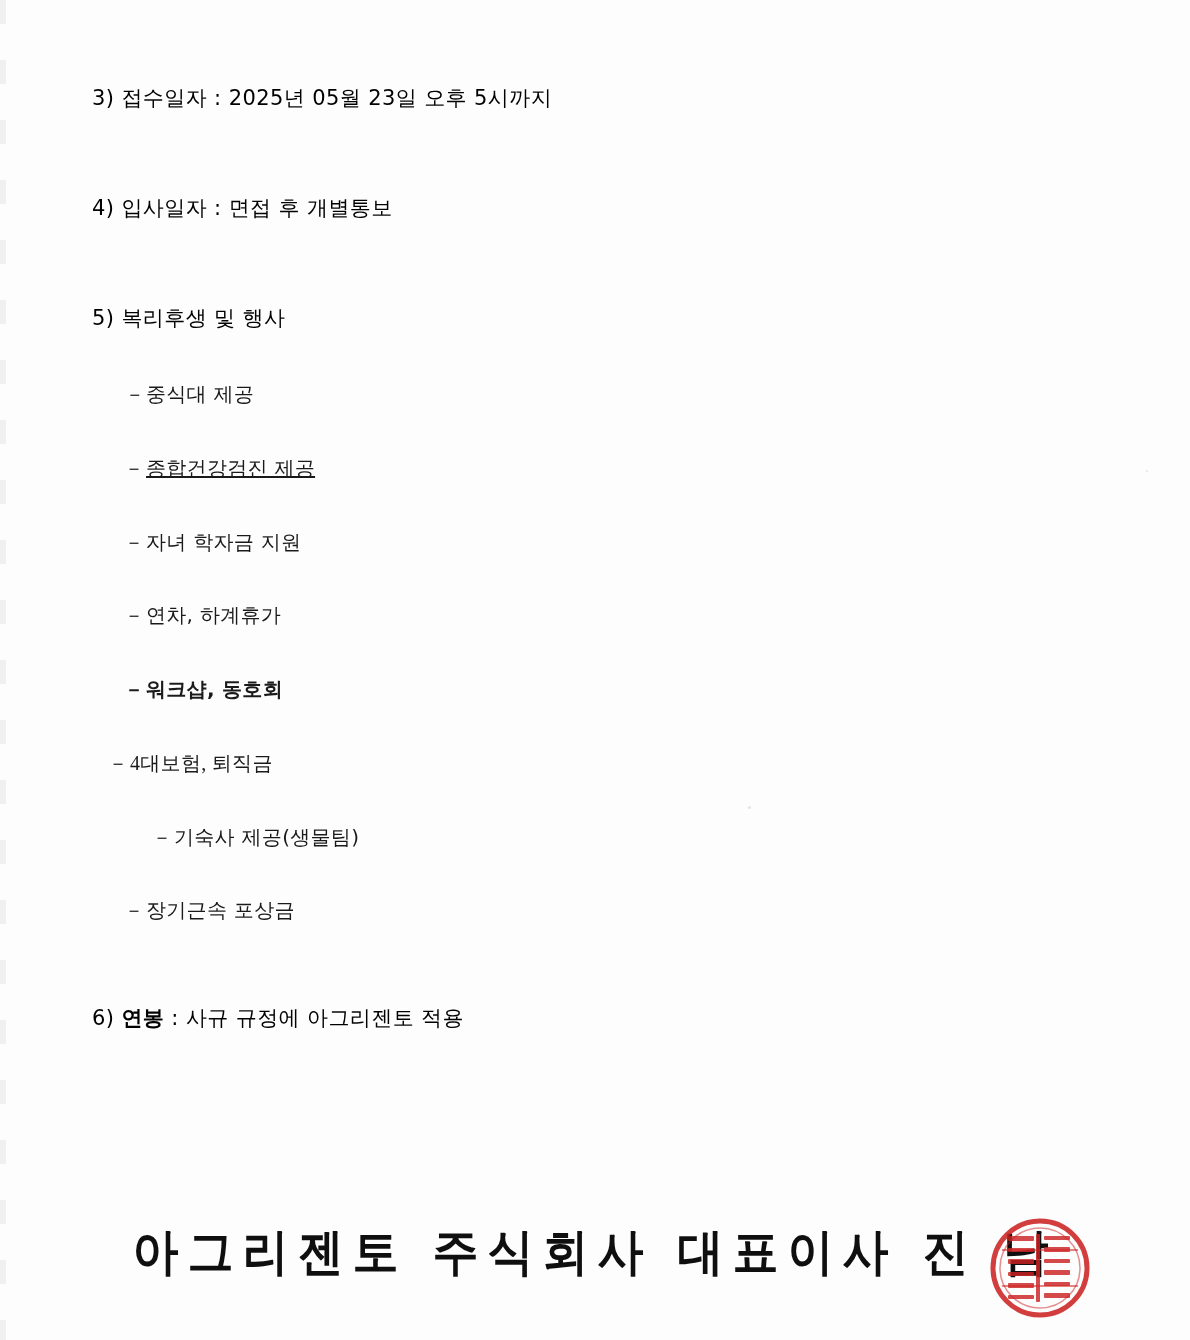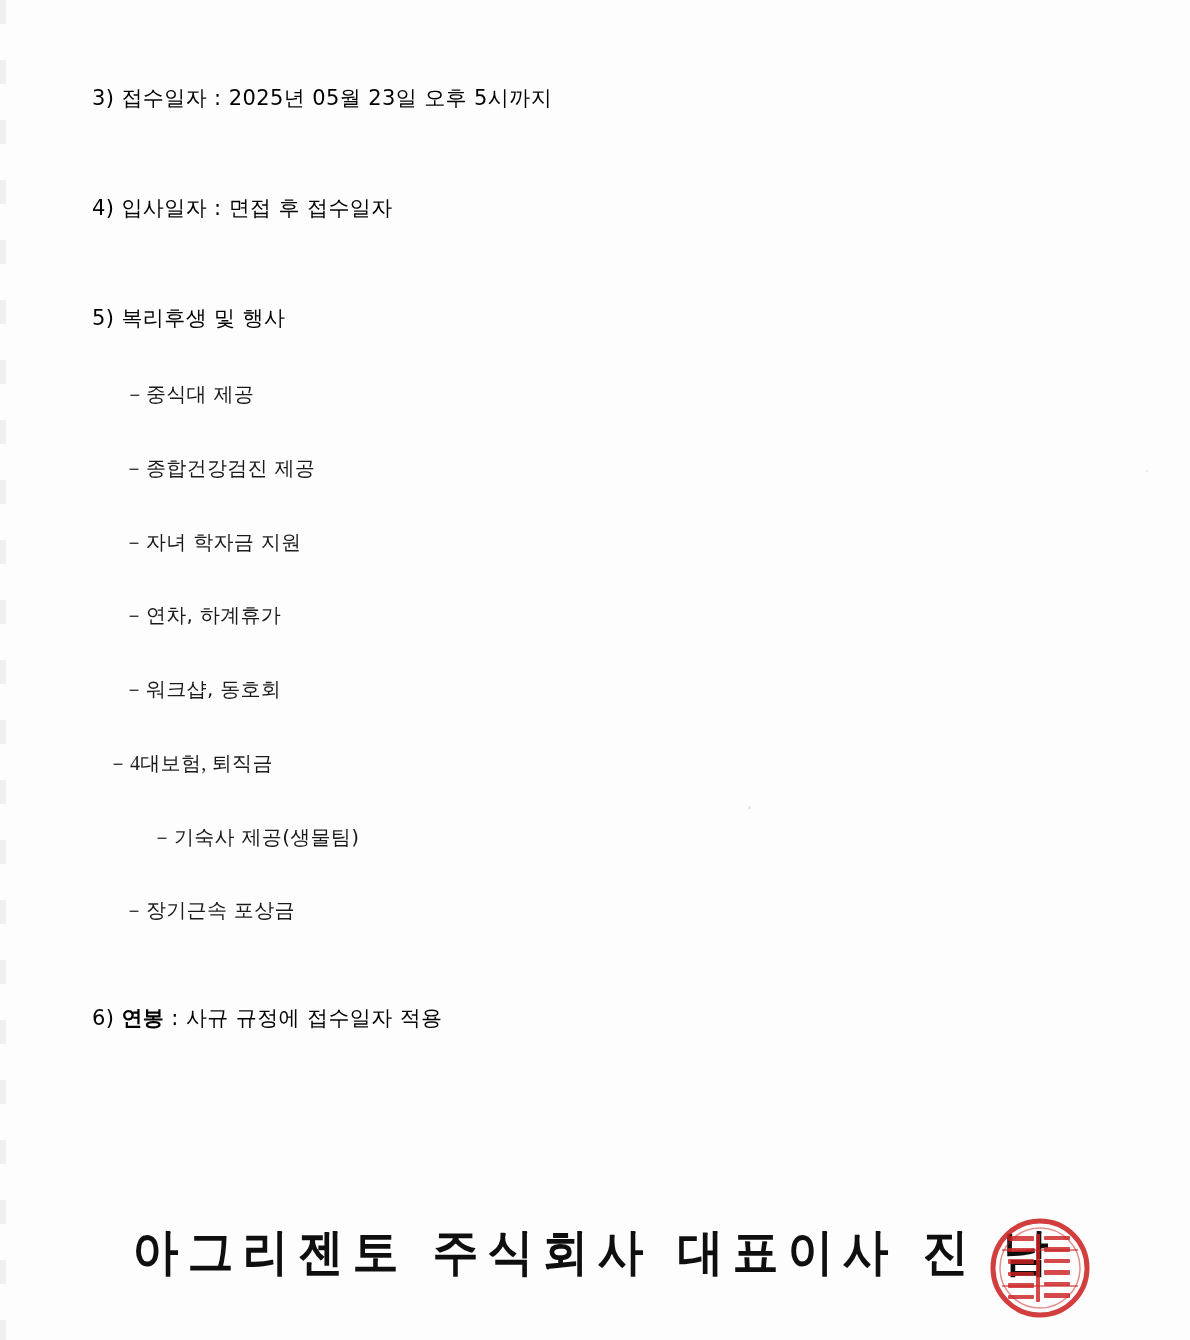--- a/index.html
+++ b/index.html
@@ -105,56 +105,56 @@
 
   <div class="content">
 
     <div class="num-item" style="left:92px; top:84px;">
       <span class="lead">3)</span>
       <span>접수일자</span><span> : </span><span>2025년 05월 23일 오후 5시까지</span>
     </div>
 
     <div class="num-item" style="left:92px; top:194px;">
       <span class="lead">4)</span>
-      <span>입사일자</span><span> : </span><span>면접 후 접수일자</span>
+      <span>입사일자</span><span> : </span><span>면접 후 개별통보</span>
     </div>
 
     <div class="num-item" style="left:92px; top:304px;">
       <span class="lead">5)</span>
       <span>복리후생 및 행사</span>
     </div>
 
     <div class="dash-item" style="left:124px; top:381px;text-align:center;">
       <span class="dash">－</span><span>중식대 제공</span>
     </div>
-    <div class="dash-item" style="left:124px; top:455px;">
+    <div class="dash-item" style="left:124px; top:455px;text-decoration:underline;">
       <span class="dash">－</span><span>종합건강검진 제공</span>
     </div>
     <div class="dash-item" style="left:124px; top:529px;">
       <span class="dash">－</span><span>자녀 학자금 지원</span>
     </div>
     <div class="dash-item" style="left:124px; top:602px;">
       <span class="dash">－</span><span>연차, 하계휴가</span>
     </div>
-    <div class="dash-item" style="left:124px; top:676px;">
+    <div class="dash-item" style="left:124px; top:676px;font-weight:bold;">
       <span class="dash">－</span><span>워크샵, 동호회</span>
     </div>
     <div class="dash-item" style="left:108px; top:750px;font-family:Liberation Serif, serif;">
       <span class="dash">－</span><span>4대보험, 퇴직금</span>
     </div>
     <div class="dash-item" style="left:124px; top:824px;margin-left:28px;">
       <span class="dash">－</span><span>기숙사 제공(생물팀)</span>
     </div>
     <div class="dash-item" style="left:124px; top:897px;">
       <span class="dash">－</span><span>장기근속 포상금</span>
     </div>
 
     <div class="num-item bold-key" style="left:92px; top:1004px;">
       <span class="lead">6)</span>
-      <span class="key">연봉</span><span> : </span><span>사규 규정에 접수일자 적용</span>
+      <span class="key">연봉</span><span> : </span><span>사규 규정에 아그리젠토 적용</span>
     </div>
 
     <div class="signature-line">
       <span class="signature-text">아그리젠토 주식회사 대표이사 진 남</span>
     </div>
 
     <div class="stamp">
       <svg width="104" height="104" viewBox="0 0 104 104" aria-hidden="true">
         <circle cx="52" cy="52" r="47" fill="none" stroke="#cc2222" stroke-width="5" opacity="0.88"></circle>
         <circle cx="52" cy="52" r="40" fill="none" stroke="#cc2222" stroke-width="1.5" opacity="0.5"></circle>

